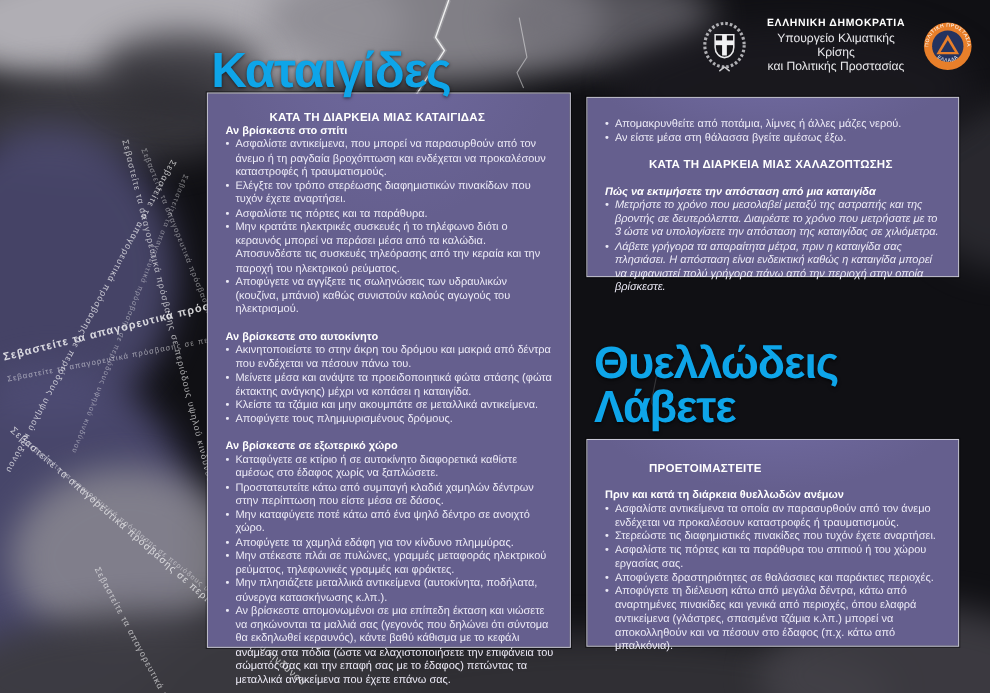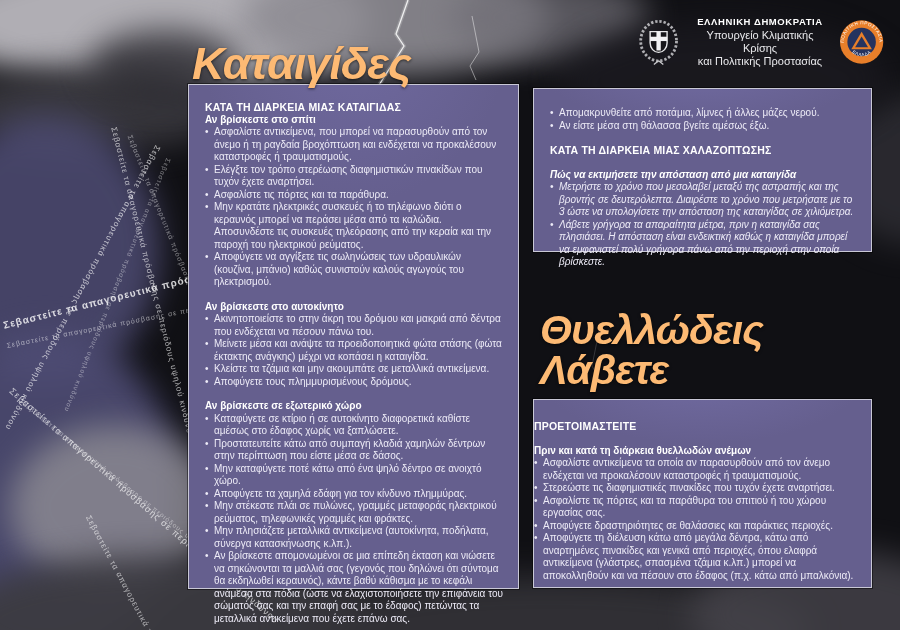--- a/index.html
+++ b/index.html
@@ -40,34 +40,34 @@
   .bolts { position:absolute; left:0; top:0; z-index:1; }
 
   
   .gov { position:absolute; left:636px; top:16px; width:248px; display:flex;
          align-items:center; gap:9px; z-index:5; }
   .gov-text { width:142px; text-align:center; color:#e9e9ec; }
   .gov-line1 { font-weight:bold; font-size:9.5px; letter-spacing:.6px; color:#fff; margin-bottom:2px; }
   .gov-line2 { font-size:11px; line-height:13px; }
 
   
-  .title { position:absolute; color:#fdba74; font-weight:bold; z-index:5;
-           text-shadow:0 1px 3px rgba(0,0,0,.6);font-style:italic; }
+  .title { position:absolute; color:#0ea5e9; font-weight:bold; z-index:5;
+           text-shadow:0 1px 3px rgba(0,0,0,.6); }
   .title-storms { left:192px; top:38px; font-size:45px; letter-spacing:-1px; }
   .title-winds  { left:540px; top:310px; font-size:41px; line-height:40px; letter-spacing:-1px; }
 
   
   .panel { position:absolute; box-sizing:border-box; z-index:4;
            background:radial-gradient(ellipse 70% 55% at 50% -15%, #716ba2 0%, #655f8e 70%);
            border:1px solid #c9c8d6; outline:1px solid rgba(0,0,0,.45);
            color:#edebf7; font-size:10px; line-height:12.5px; }
   .panel-left   { left:188px; top:84px;  width:331px; height:505px; padding:16px 15px 0 16px; }
   .panel-right1 { left:533px; top:88px;  width:339px; height:164px; padding:18px 12px 0 16px; }
-  .panel-right2 { left:533px; top:399px; width:339px; height:189px; padding:20px 12px 0 0; }
-  .p-header { font-weight:bold; font-size:10.5px; color:#fff; letter-spacing:.2px; }
+  .panel-right2 { left:533px; top:399px; width:339px; height:189px; padding:20px 12px 0 16px; }
+  .p-header { font-weight:bold; font-size:10.5px; color:#fff; letter-spacing:.2px;margin-left:40px; }
   .s-title  { font-weight:bold; color:#fff; margin-top:12px; }
   .s-title.first { margin-top:0; }
   .b { position:relative; padding-left:9px; }
   .b::before { content:"•"; position:absolute; left:0; top:0; }
   .it { font-style:italic; }
 </style>
 </head>
 <body>
 
 <div class="poster">

